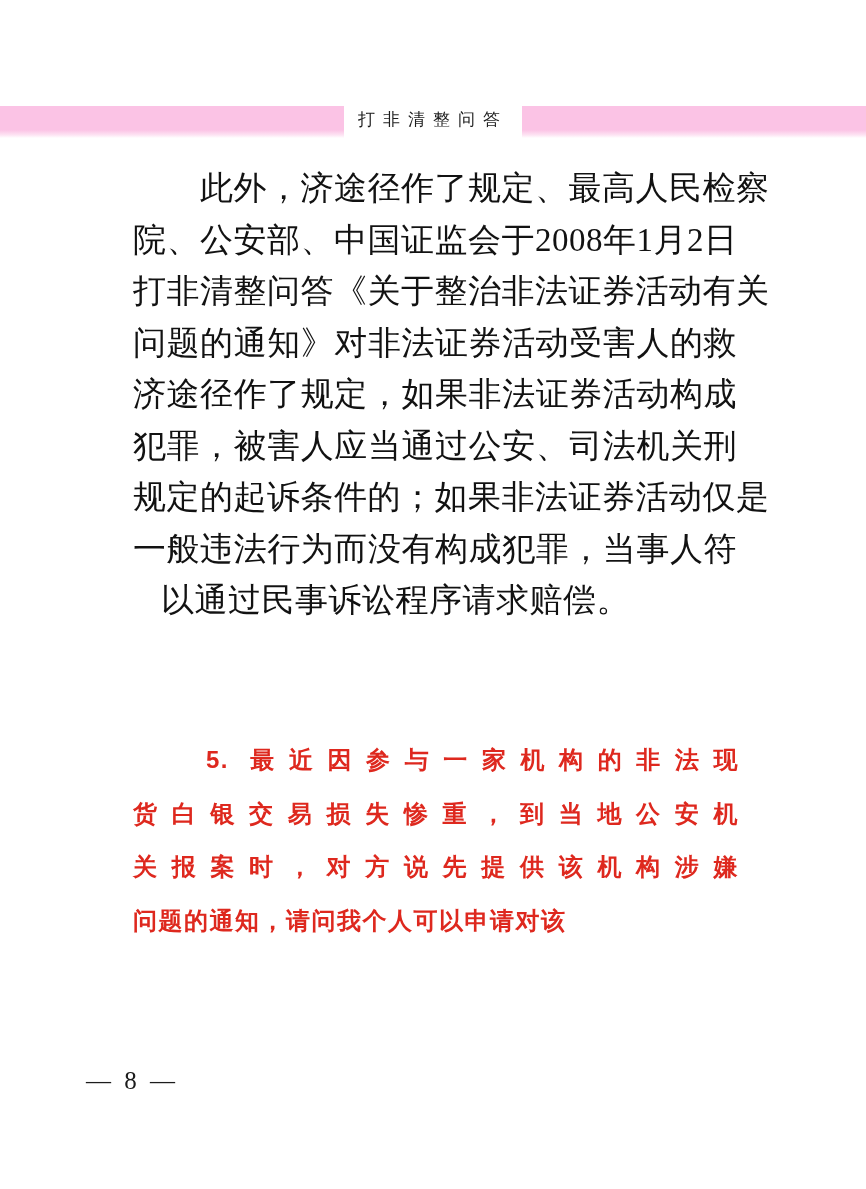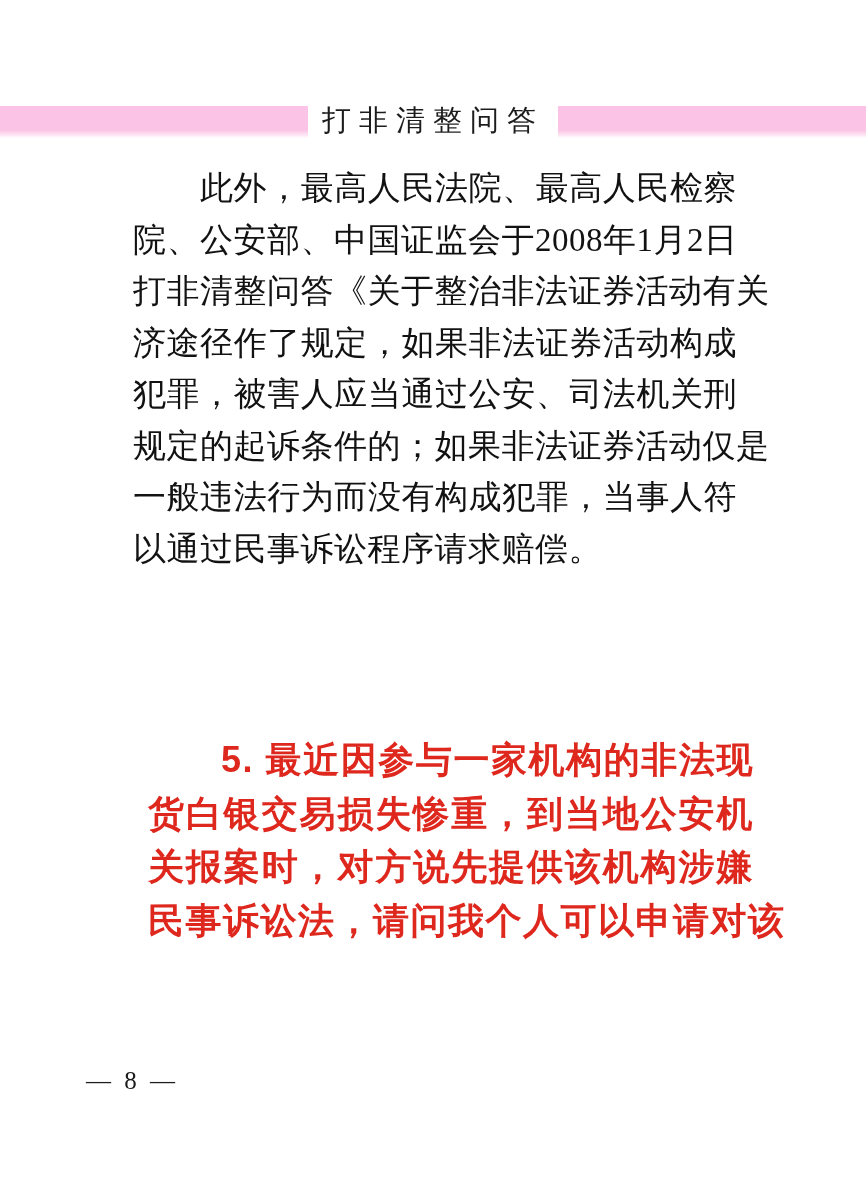--- a/index.html
+++ b/index.html
@@ -29,21 +29,21 @@
   .head-rule {
     flex: 1;
     height: 32px;
     margin-top: 2px;
     background: linear-gradient(to bottom,
       #fbc3e5 0px, #fbc3e5 24px, rgba(251,195,229,0.45) 29px, rgba(251,195,229,0) 32px);
   }
   .head-title {
     margin: 0 14px;
     padding-top: 1px;
-    font-size: 29px;
+    font-size: 17px;
     line-height: 30px;
     letter-spacing: 8px;
     color: #1c1c1c;
     white-space: nowrap;
     font-family: "Liberation Serif", "DejaVu Serif", serif;
   }
 
   
   .body-paragraph {
     position: absolute;
@@ -57,29 +57,30 @@
     font-family: "Liberation Serif", "DejaVu Serif", serif;
   }
   .body-paragraph .t-line {
     text-align: justify;
     text-align-last: justify;
     white-space: nowrap;
   }
   .body-paragraph .t-line:first-child { padding-left: 67px; }
   .body-paragraph .t-line:last-child {
     text-align-last: left;
+    margin-left: 28px;
   }
 
   
   .question-block {
     position: absolute;
-    left: 148px;
+    left: 133px;
     top: 733px;
     width: 606px;
-    font-size: 36px;
+    font-size: 24px;
     line-height: 53.5px;
     font-weight: 700;
     letter-spacing: 1.5px;
     color: #de281e;
     font-family: "Liberation Sans", "DejaVu Sans", sans-serif;
   }
   .question-block .t-line {
     text-align: justify;
     text-align-last: justify;
     white-space: nowrap;
@@ -106,32 +107,33 @@
 
 <div class="page">
 
   <div class="running-head">
     <div class="head-rule"></div>
     <div class="head-title">打非清整问答</div>
     <div class="head-rule"></div>
   </div>
 
   <div class="body-paragraph">
-      <div class="t-line">此外，最高人民法院、最高人民检察</div>
+      <div class="t-line">此外，济途径作了规定、最高人民检察</div>
       <div class="t-line">院、公安部、中国证监会于2008年1月2日</div>
       <div class="t-line">打非清整问答《关于整治非法证券活动有关</div>
+      <div class="t-line">问题的通知》对非法证券活动受害人的救</div>
       <div class="t-line">济途径作了规定，如果非法证券活动构成</div>
       <div class="t-line">犯罪，被害人应当通过公安、司法机关刑</div>
       <div class="t-line">规定的起诉条件的；如果非法证券活动仅是</div>
       <div class="t-line">一般违法行为而没有构成犯罪，当事人符</div>
       <div class="t-line">以通过民事诉讼程序请求赔偿。</div>
     </div>
 
   <div class="question-block">
       <div class="t-line">5. 最近因参与一家机构的非法现</div>
       <div class="t-line">货白银交易损失惨重，到当地公安机</div>
       <div class="t-line">关报案时，对方说先提供该机构涉嫌</div>
-      <div class="t-line">民事诉讼法，请问我个人可以申请对该</div>
+      <div class="t-line">问题的通知，请问我个人可以申请对该</div>
     </div>
 
   <div class="folio">— 8 —</div>
 
 </div>
 
 </body></html>

